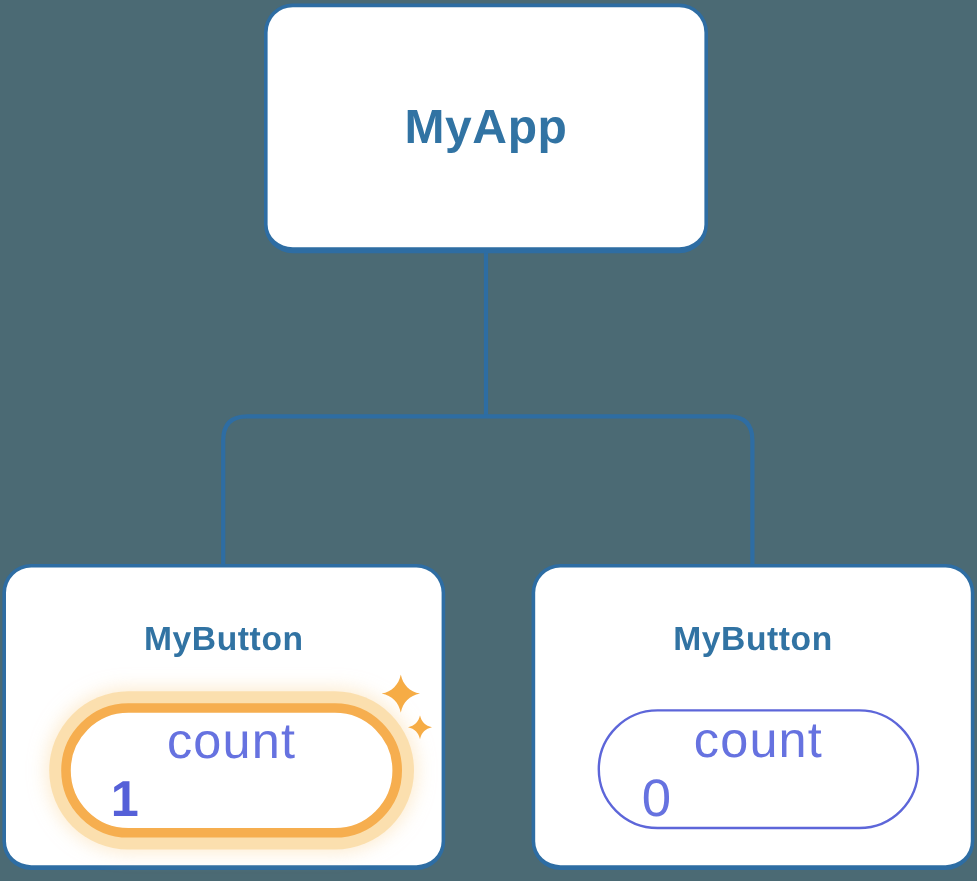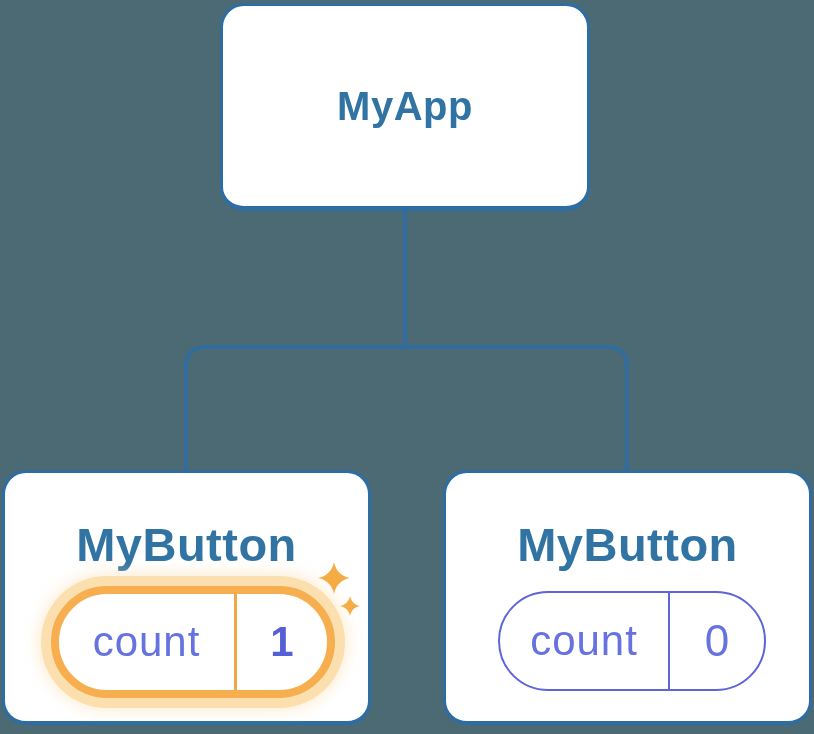--- a/index.html
+++ b/index.html
@@ -40,33 +40,34 @@
   .card-title {
     font-size: 40px;
     font-weight: 600;
     color: #3173a3;
     letter-spacing: 0.5px;
   }
   .child-title {
     position: absolute;
     left: 0; right: 0; top: 44px;
     text-align: center;
-    font-size: 47px;
+    font-size: 28px;
     font-weight: 600;
     color: #3173a3;
     letter-spacing: 0.5px;
   }
 
   .pill {
     position: absolute;
     display: flex;
     align-items: stretch;
     background: #ffffff;
     box-sizing: border-box;
     overflow: hidden;
+    flex-direction: column;
   }
   .pill.highlight {
     left: 46px; top: 113px;
     width: 284px; height: 112px;
     border: 8px solid #f6ae4f;
     border-radius: 60px;
     box-shadow: 0 0 0 10px #fbdfae, 0 0 14px 13px rgba(251, 223, 174, 0.55);
   }
   .pill.plain {
     left: 52px; top: 118px;

